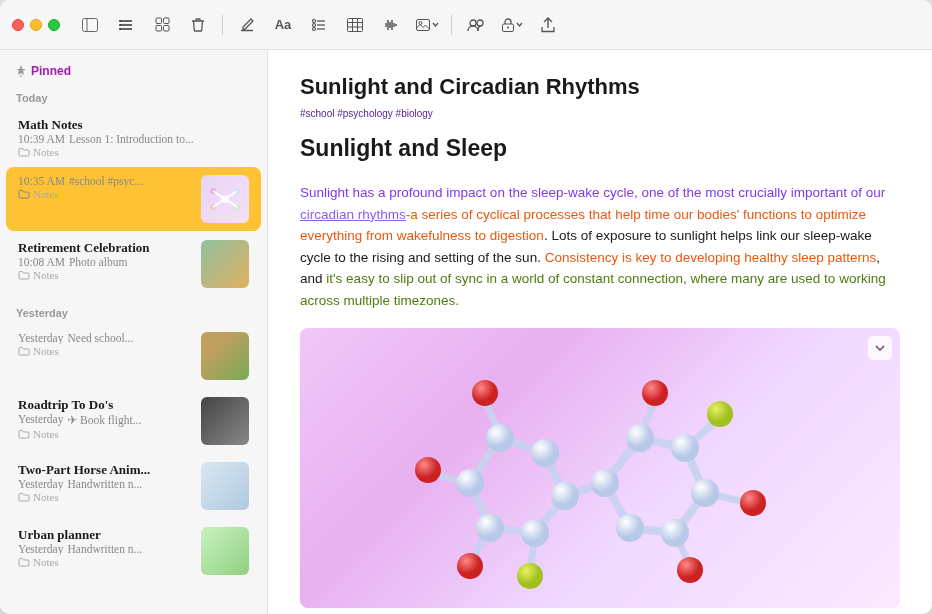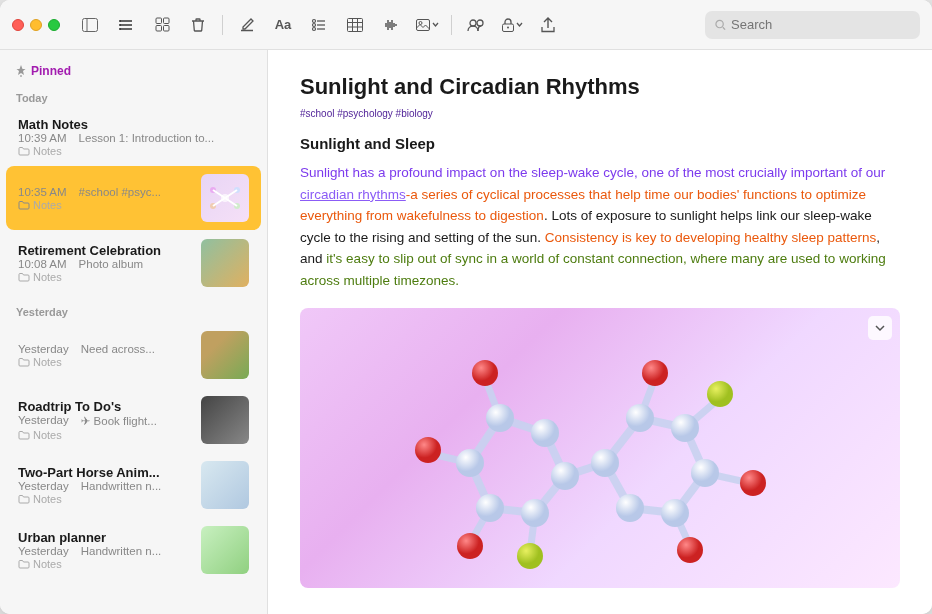--- a/index.html
+++ b/index.html
@@ -123,45 +123,46 @@
       align-items: center;
       gap: 5px;
       font-size: 12px;
       font-weight: 600;
       color: #a21caf;
       padding: 6px 16px 4px;
     }
 
     .note-item {
       display: flex;
-      align-items: center;
+      align-items: flex-start;
       padding: 8px 12px;
       cursor: pointer;
       border-radius: 8px;
       margin: 1px 6px;
       gap: 8px;
+      font-family: Liberation Serif, serif;
     }
     .note-item.active {
       background: #ffc234;
     }
 
     .note-info { flex: 1; min-width: 0; }
     .note-title {
       font-size: 13px;
       font-weight: 600;
       color: #1a1a1a;
       white-space: nowrap;
       overflow: hidden;
       text-overflow: ellipsis;
     }
     .note-item.active .note-title { color: #1a1a1a; }
 
     .note-meta {
       display: flex;
-      gap: 12px;
+      gap: 4px;
       font-size: 11.5px;
       color: #888;
       white-space: nowrap;
       overflow: hidden;
     }
     .note-time { color: #888; flex-shrink: 0; }
     .note-preview { overflow: hidden; text-overflow: ellipsis; }
 
     .note-folder {
       display: flex;
@@ -207,24 +208,24 @@
       margin-bottom: 8px;
     }
 
     .note-tags {
       font-size: 10px;
       color: #4c1d95;
       margin-bottom: 16px;
     }
 
     .note-section-title {
-      font-size: 15px;
+      font-size: 23px;
       font-weight: 700;
       color: #1a1a1a;
-      margin-bottom: 10px;
+      margin-bottom: 20px;
     }
 
     .note-body {
       font-size: 13.5px;
       line-height: 1.6;
       color: #333;
       margin-bottom: 16px;
     }
 
     .text-purple { color: #7c3aed; }
@@ -389,27 +390,20 @@
 
     <button class="titlebar-btn">
       <svg width="14" height="16" viewBox="0 0 14 16" fill="none">
         <path d="M7 1v10M3 5l4-4 4 4" stroke="#555" stroke-width="1.4" fill="none"></path>
         <path d="M1 10v4.5h12V10" stroke="#555" stroke-width="1.3" fill="none"></path>
       </svg>
     </button>
 
     <div class="titlebar-spacer"></div>
 
-    <div class="search-box">
-      <svg width="12" height="12" viewBox="0 0 12 12" fill="none">
-        <circle cx="5" cy="5" r="4" stroke="#aaa" stroke-width="1.3"></circle>
-        <line x1="8.5" y1="8.5" x2="11" y2="11" stroke="#aaa" stroke-width="1.4"></line>
-      </svg>
-      <input type="text" placeholder="Search" style="">
-    </div>
   </div>
 
   <div class="main">
 
     <div class="sidebar">
 
       <div class="pinned-label">
         <svg width="10" height="12" viewBox="0 0 10 12" fill="none">
           <path d="M5 0l1.5 4h3l-2.5 2 1 4L5 8l-3 2 1-4L.5 4h3z" fill="#999"></path>
           <line x1="5" y1="10" x2="5" y2="12" stroke="#999" stroke-width="1.2"></line>
@@ -479,21 +473,21 @@
         </div>
         <div class="note-thumbnail thumb-photo" style="background: linear-gradient(135deg, #90c0a0 0%, #e0b060 100%);"></div>
       </div>
 
       <div class="sidebar-section-header">Yesterday</div>
 
       <div class="note-item">
         <div class="note-info">
           <div class="note-meta">
             <span class="note-time">Yesterday</span>
-            <span class="note-preview">Need across...</span>
+            <span class="note-preview">Need school...</span>
           </div>
           <div class="note-folder">
             <svg width="12" height="10" viewBox="0 0 12 10" fill="none">
               <path d="M1 2.5a1 1 0 011-1h2.5l1 1.5H10a1 1 0 011 1v4a1 1 0 01-1 1H2a1 1 0 01-1-1v-5.5z" stroke="#aaa" fill="none" stroke-width="1"></path>
             </svg>
             <span>Notes</span>
           </div>
         </div>
         <div class="note-thumbnail" style="background: linear-gradient(135deg, #c0a060 30%, #78aa55 100%); border-radius:6px;"></div>
       </div>

